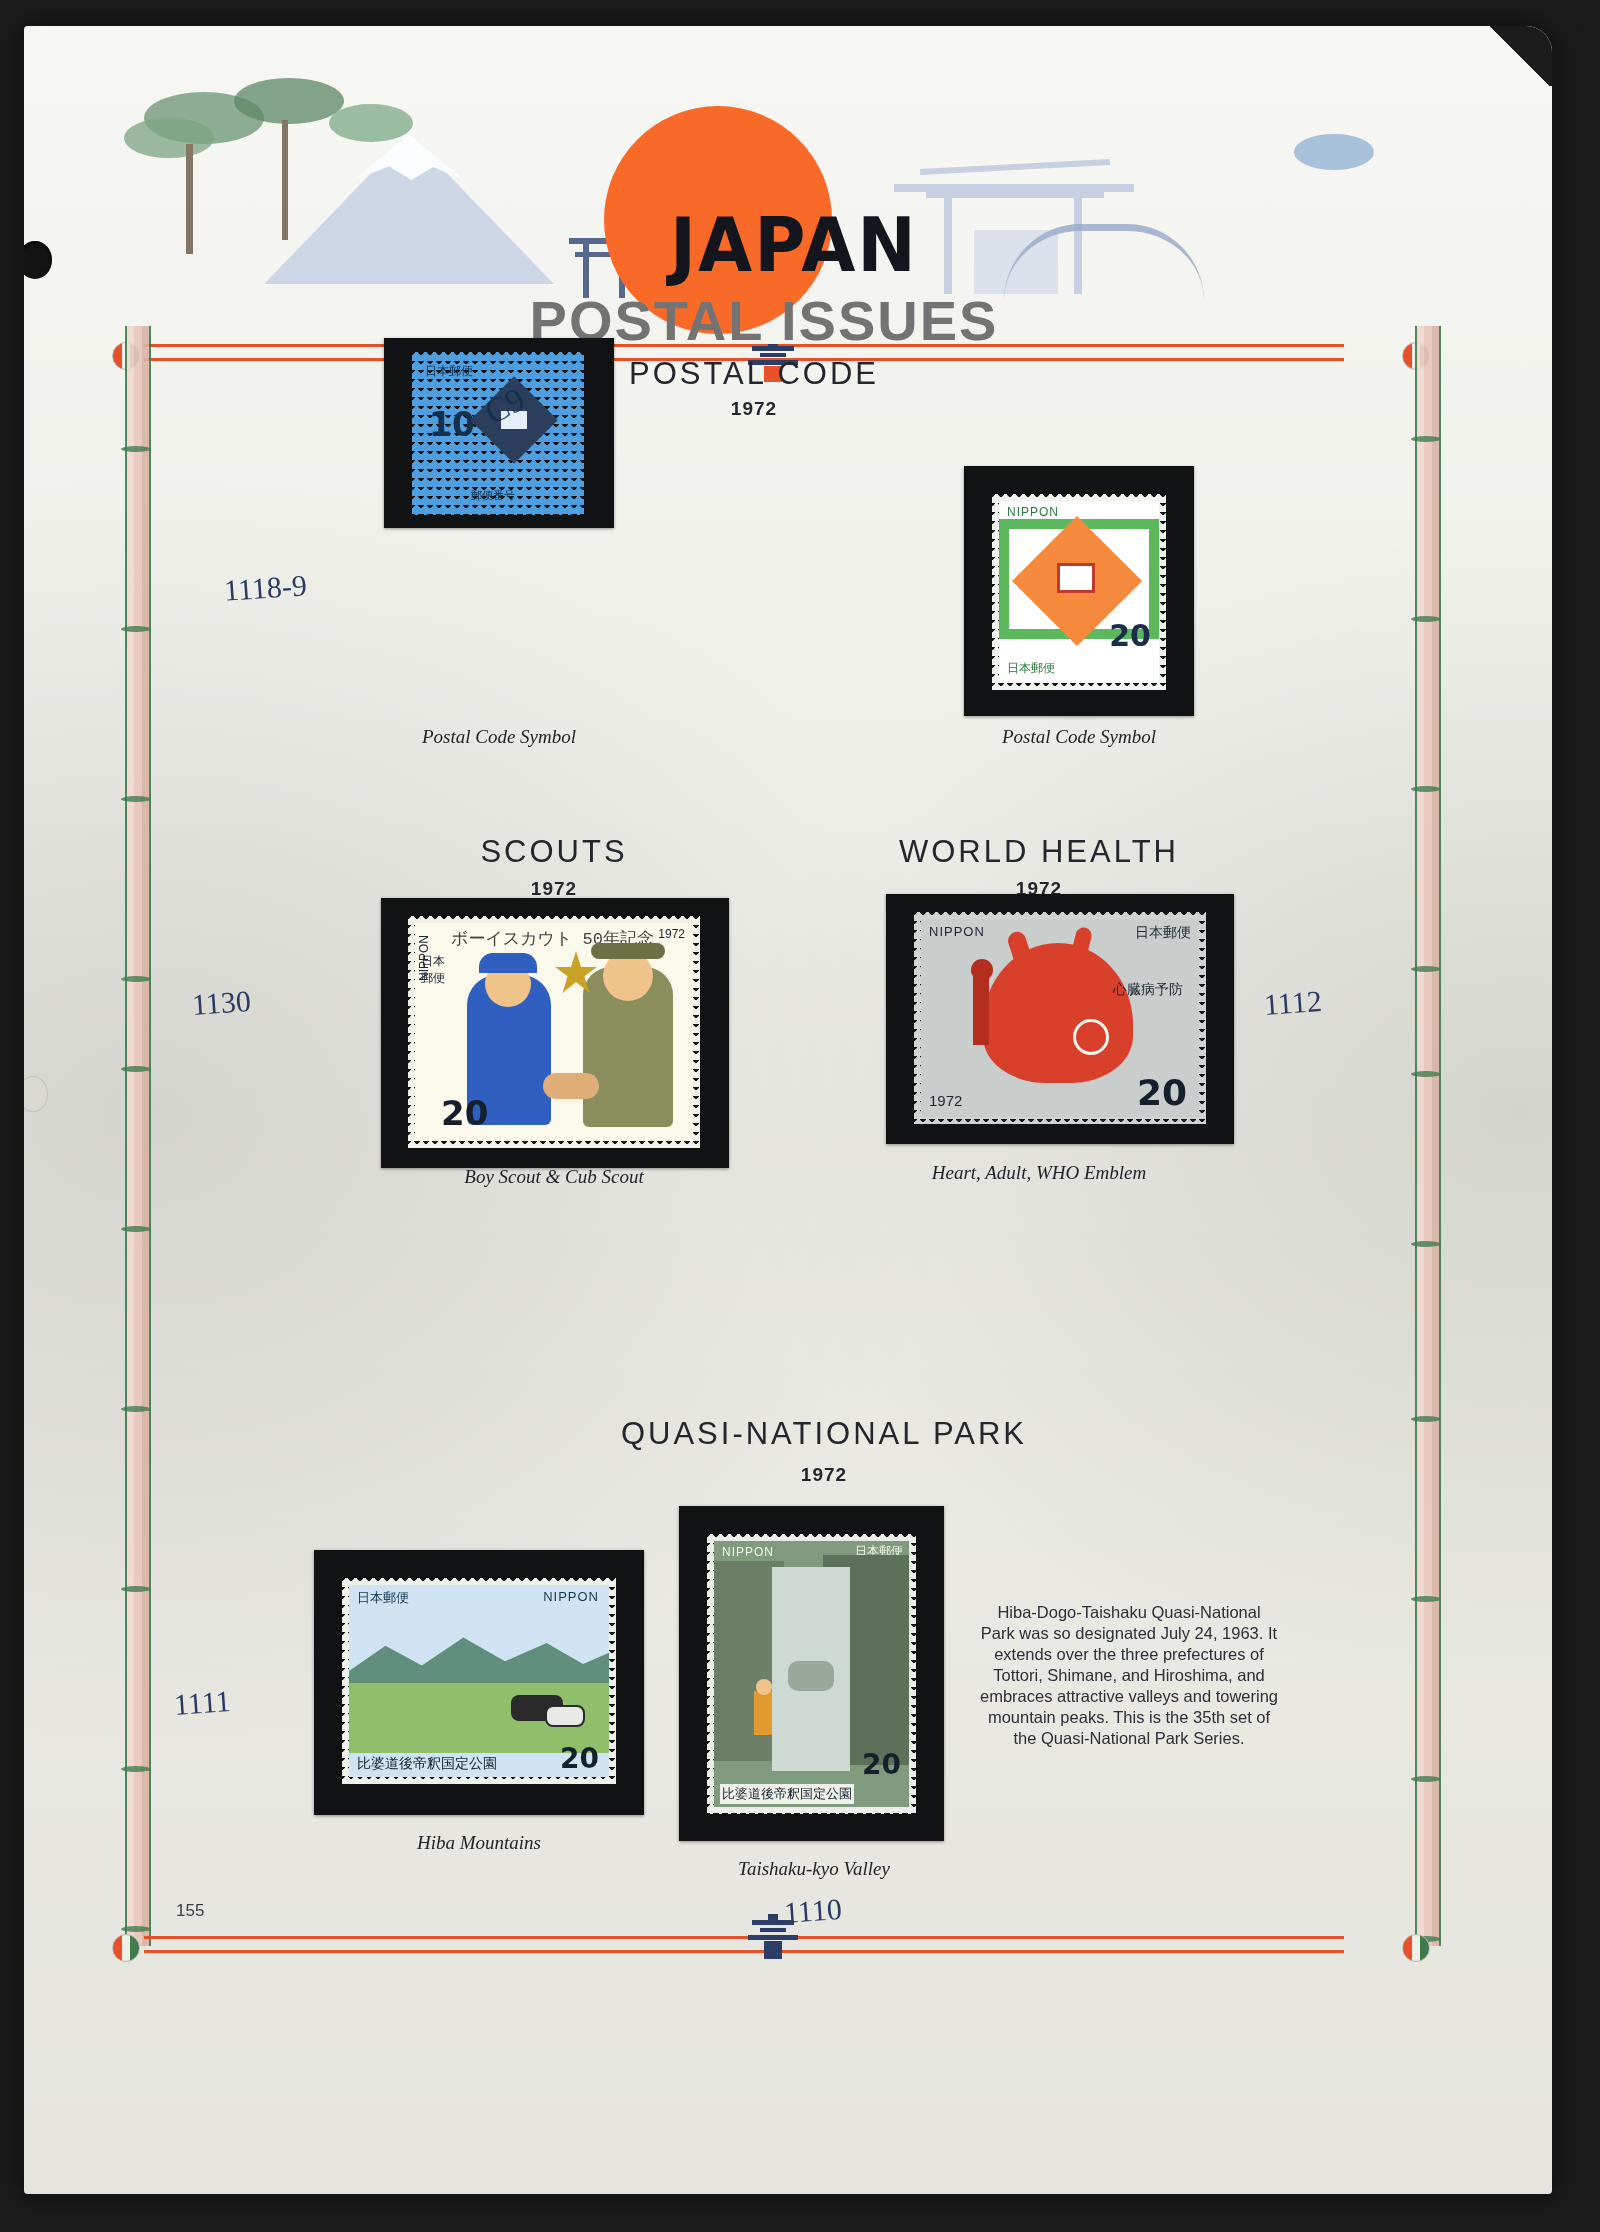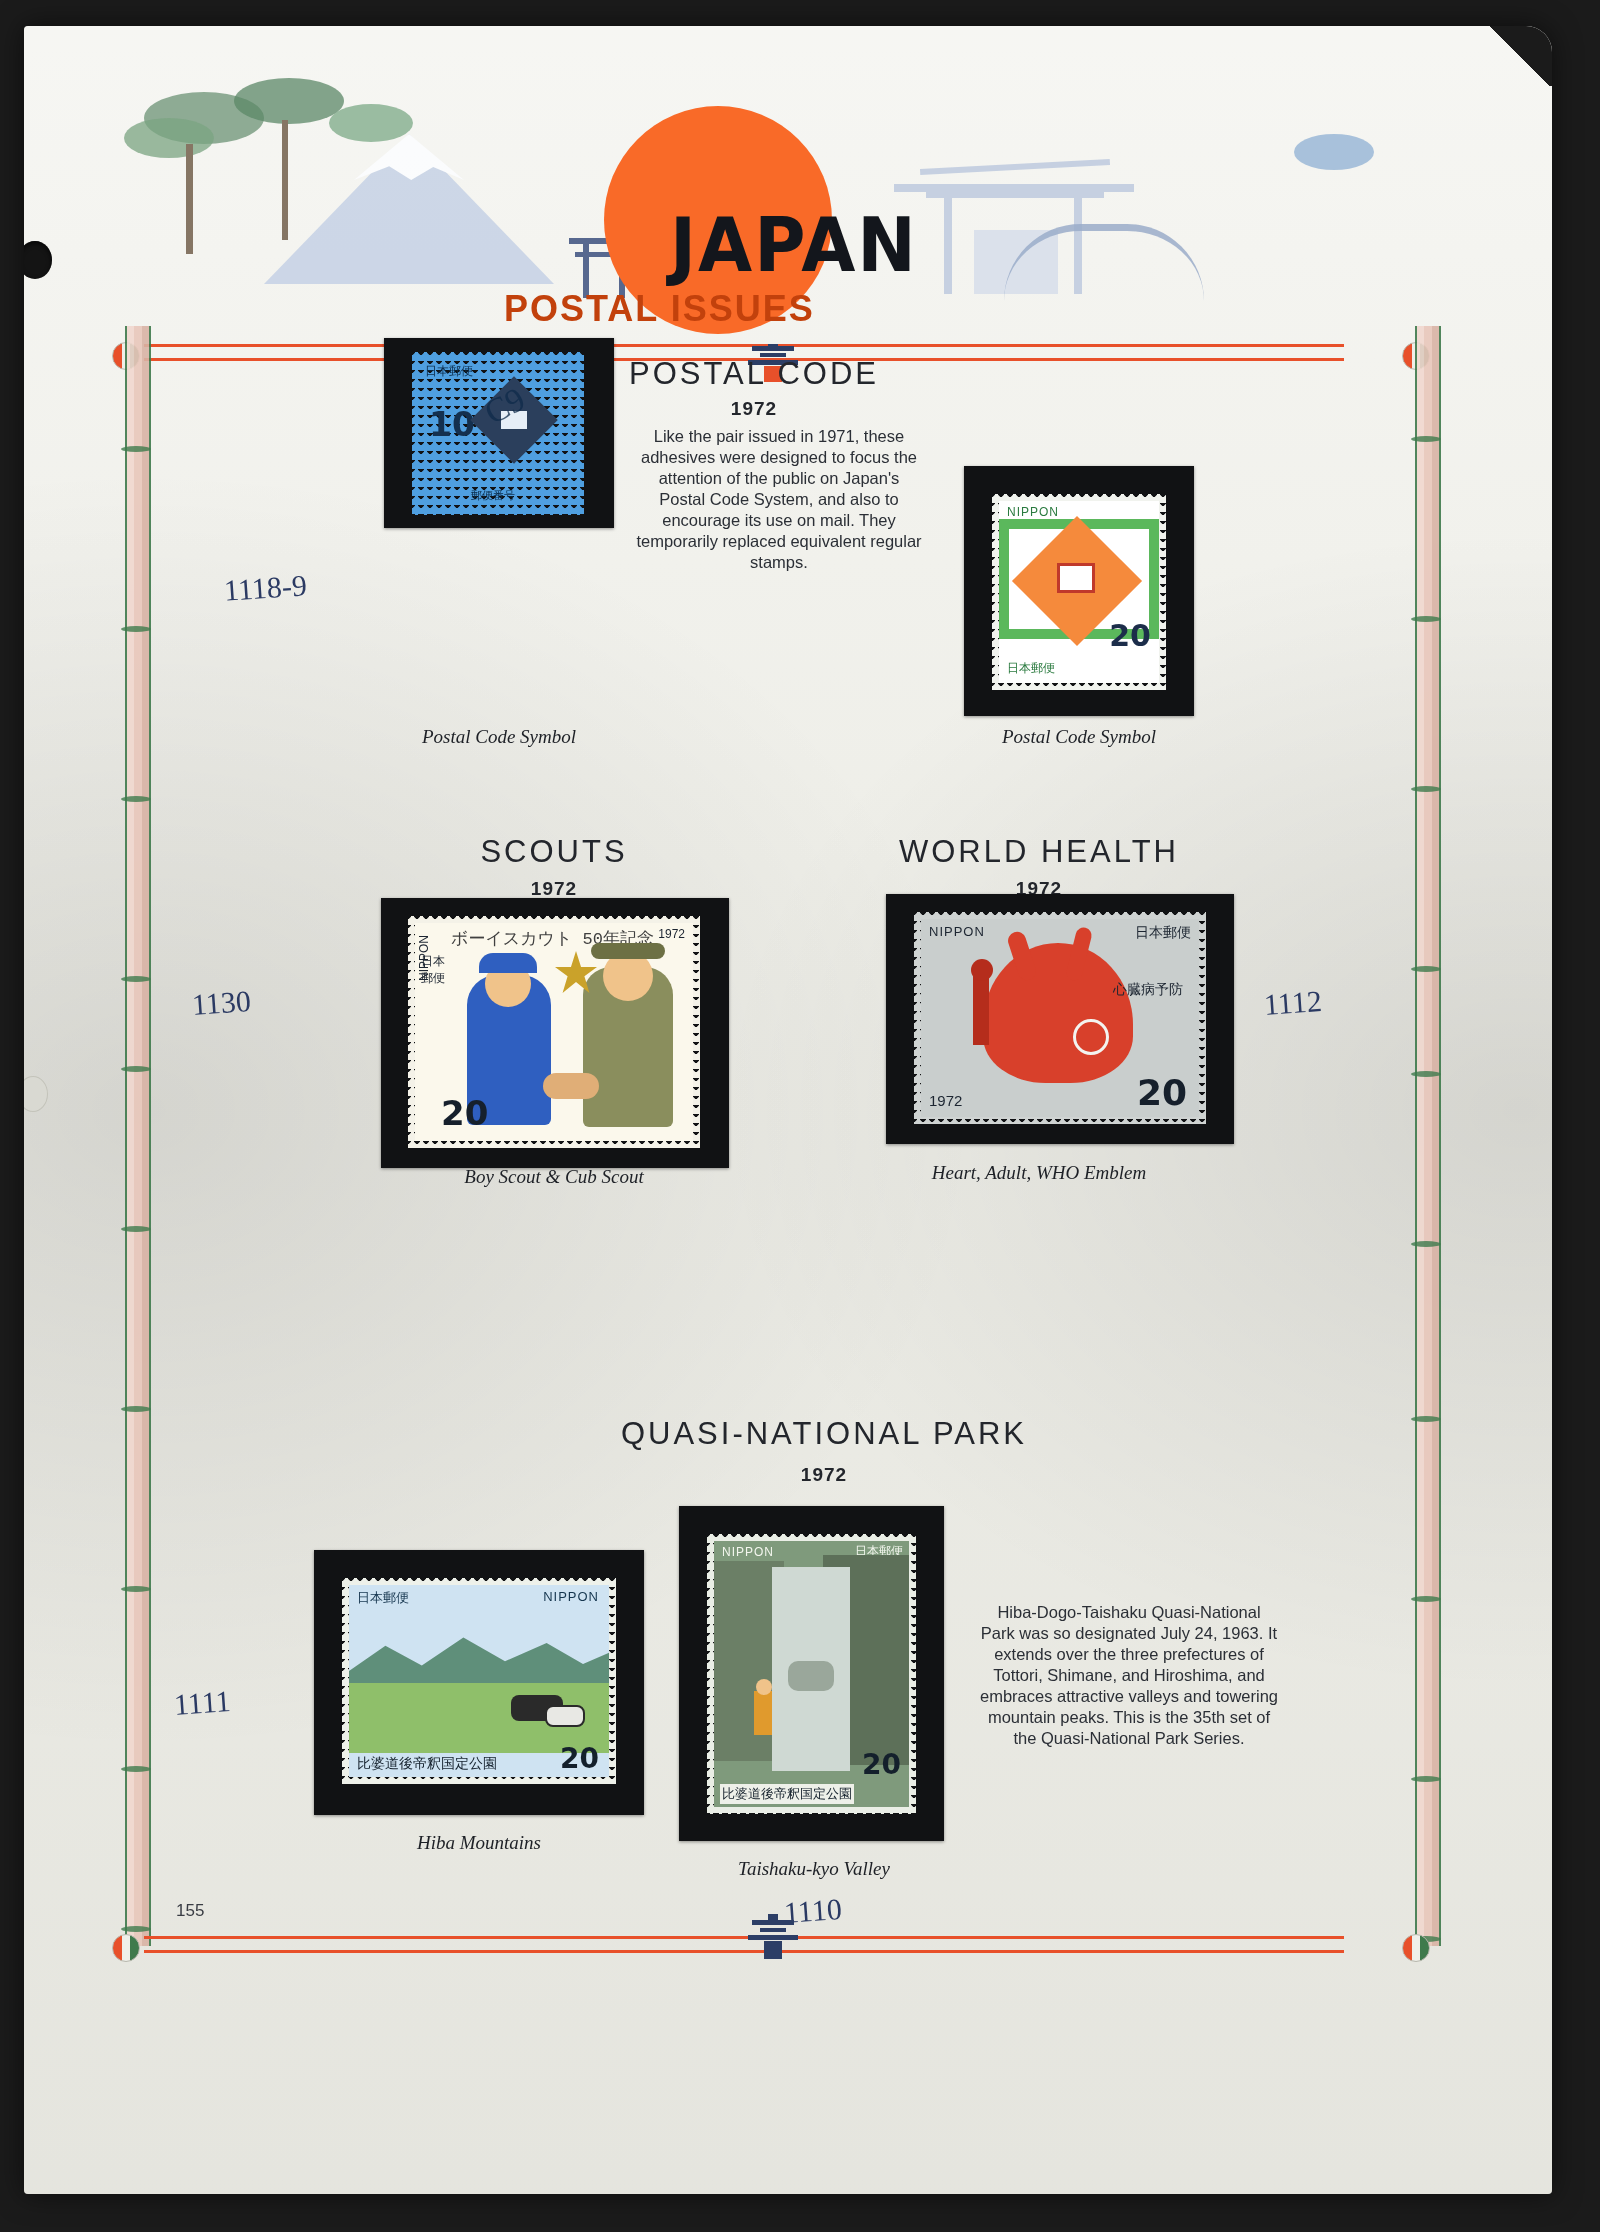--- a/index.html
+++ b/index.html
@@ -41,23 +41,23 @@
   .sun{
     position:absolute;left:520px;top:52px;width:228px;height:228px;border-radius:50%;
     background:#f96a28;
   }
   .jp-title{
     position:absolute;left:545px;top:150px;width:330px;text-align:center;
     font-family:"DejaVu Sans",sans-serif;font-weight:bold;font-size:70px;color:#13161c;
     letter-spacing:2px;transform:scaleY(1.08);
   }
   .jp-sub{
-    position:absolute;left:480px;top:262px;width:520px;text-align:left;
-    font-family:"Liberation Sans",sans-serif;font-weight:bold;font-size:36px;
-    color:#c2410c;letter-spacing:2px;
+    position:absolute;left:480px;top:262px;width:520px;text-align:center;
+    font-family:"Liberation Sans",sans-serif;font-weight:bold;font-size:56px;
+    color:#737373;letter-spacing:2px;
   }
 
   
   .mountain{position:absolute;left:150px;top:60px;width:0;height:0;
     border-left:145px solid transparent;border-right:145px solid transparent;border-bottom:150px solid #c9d4e6;}
   .mountain:after{content:"";position:absolute;left:-55px;top:0px;width:110px;height:46px;
     background:#fbfcfe;clip-path:polygon(50% 0,100% 100%,72% 72%,52% 100%,32% 70%,0 100%);}
   .tree{position:absolute;border-radius:50%;background:#5f8a69;opacity:.75;}
   .trunk{position:absolute;background:#7c6a58;}
   .torii{position:absolute;left:455px;top:160px;width:70px;height:64px;}
@@ -198,21 +198,20 @@
     <div class="node" style="top:745px"></div>
       <div class="node" style="top:915px"></div>
     <div class="node" style="top:1090px"></div>
       <div class="node" style="top:1270px"></div>
     <div class="node" style="top:1450px"></div>
       <div class="node" style="top:1610px"></div>
   </div>
 
   <div class="sec-title" style="left:560px;top:330px;width:340px;">POSTAL CODE</div>
   <div class="sec-year" style="left:560px;top:372px;width:340px;">1972</div>
-  <div class="blurb" style="left:610px;top:400px;width:290px;">Like the pair issued in 1971, these adhesives were designed to focus the attention of the public on Japan's Postal Code System, and also to encourage its use on mail. They temporarily replaced equivalent regular stamps.</div>
 
   <div class="mount" style="left:360px;top:312px;width:230px;height:190px;"></div>
   <div class="stamp" style="left:388px;top:326px;width:172px;height:163px;background:#4f9fe0;">
     <div class="perf"></div>
     <div class="inner">
       <div class="jpn" style="position:absolute;left:6px;top:4px;font-size:12px;color:#0b2d4d;">日本郵便</div>
       <div class="den" style="left:10px;top:46px;font-size:33px;color:#14304f;">10</div>
       <div style="position:absolute;left:64px;top:30px;width:62px;height:62px;background:#2b3f5c;transform:rotate(45deg);"></div>
       <div style="position:absolute;left:82px;top:52px;width:26px;height:18px;background:#e6eef7;"></div>
       <div style="position:absolute;left:66px;top:28px;font-family:'Liberation Serif',serif;font-size:34px;color:#0e2a4a;opacity:.75;transform:rotate(-28deg);">C9</div>

